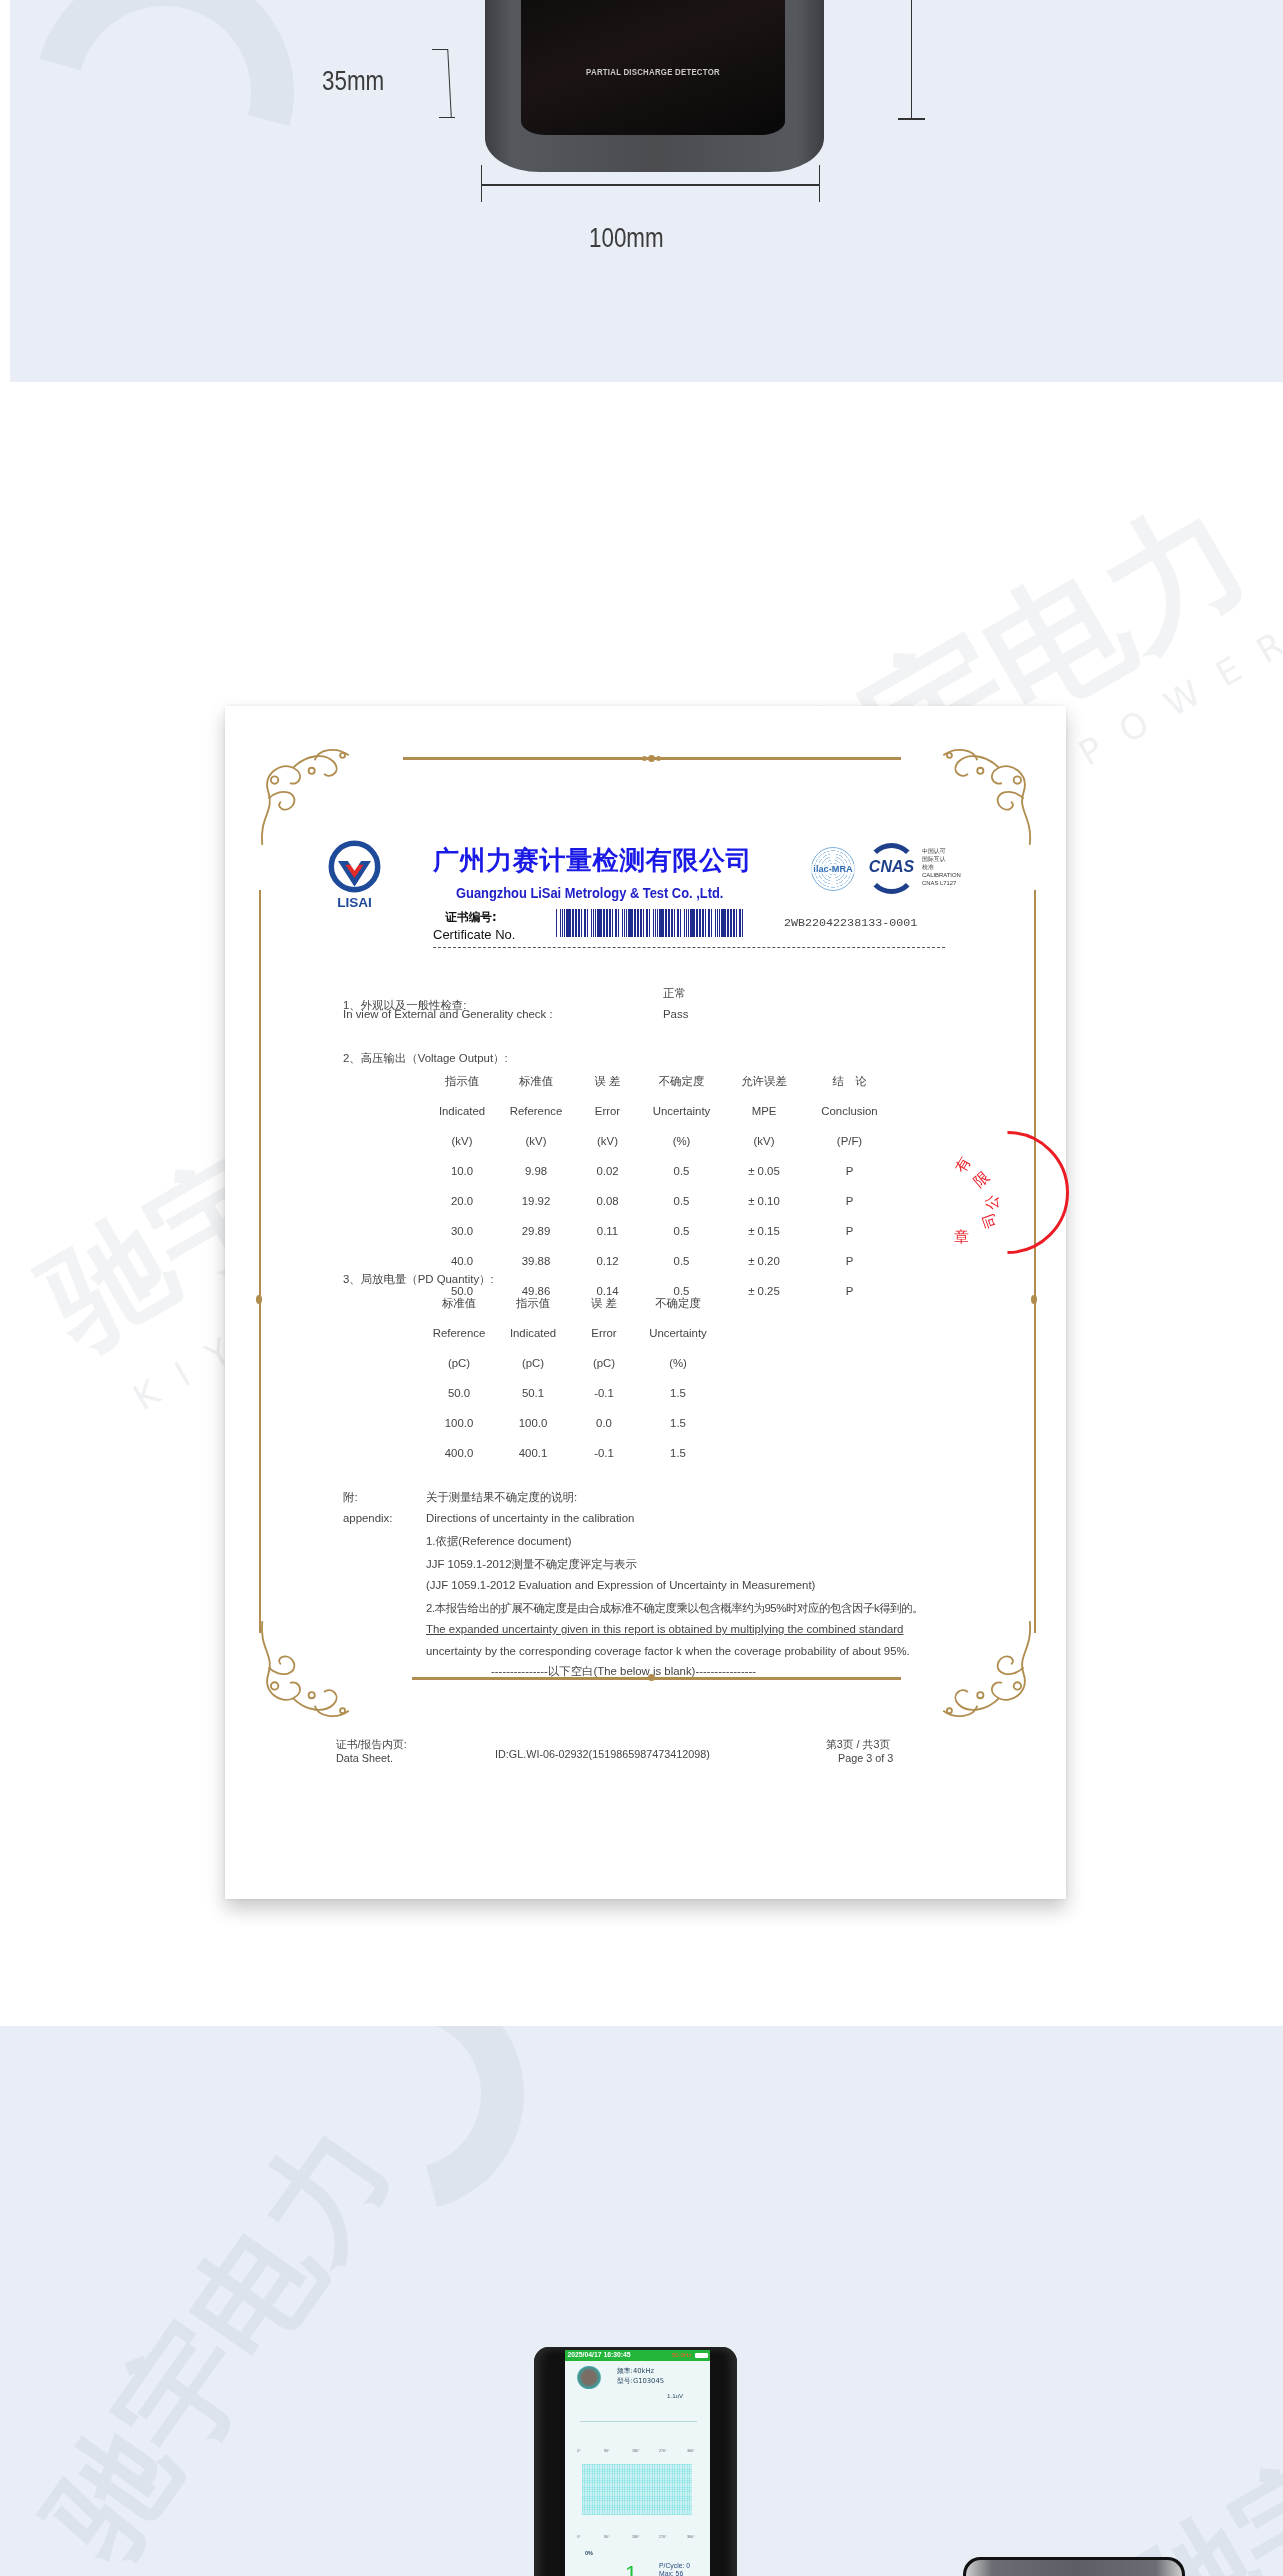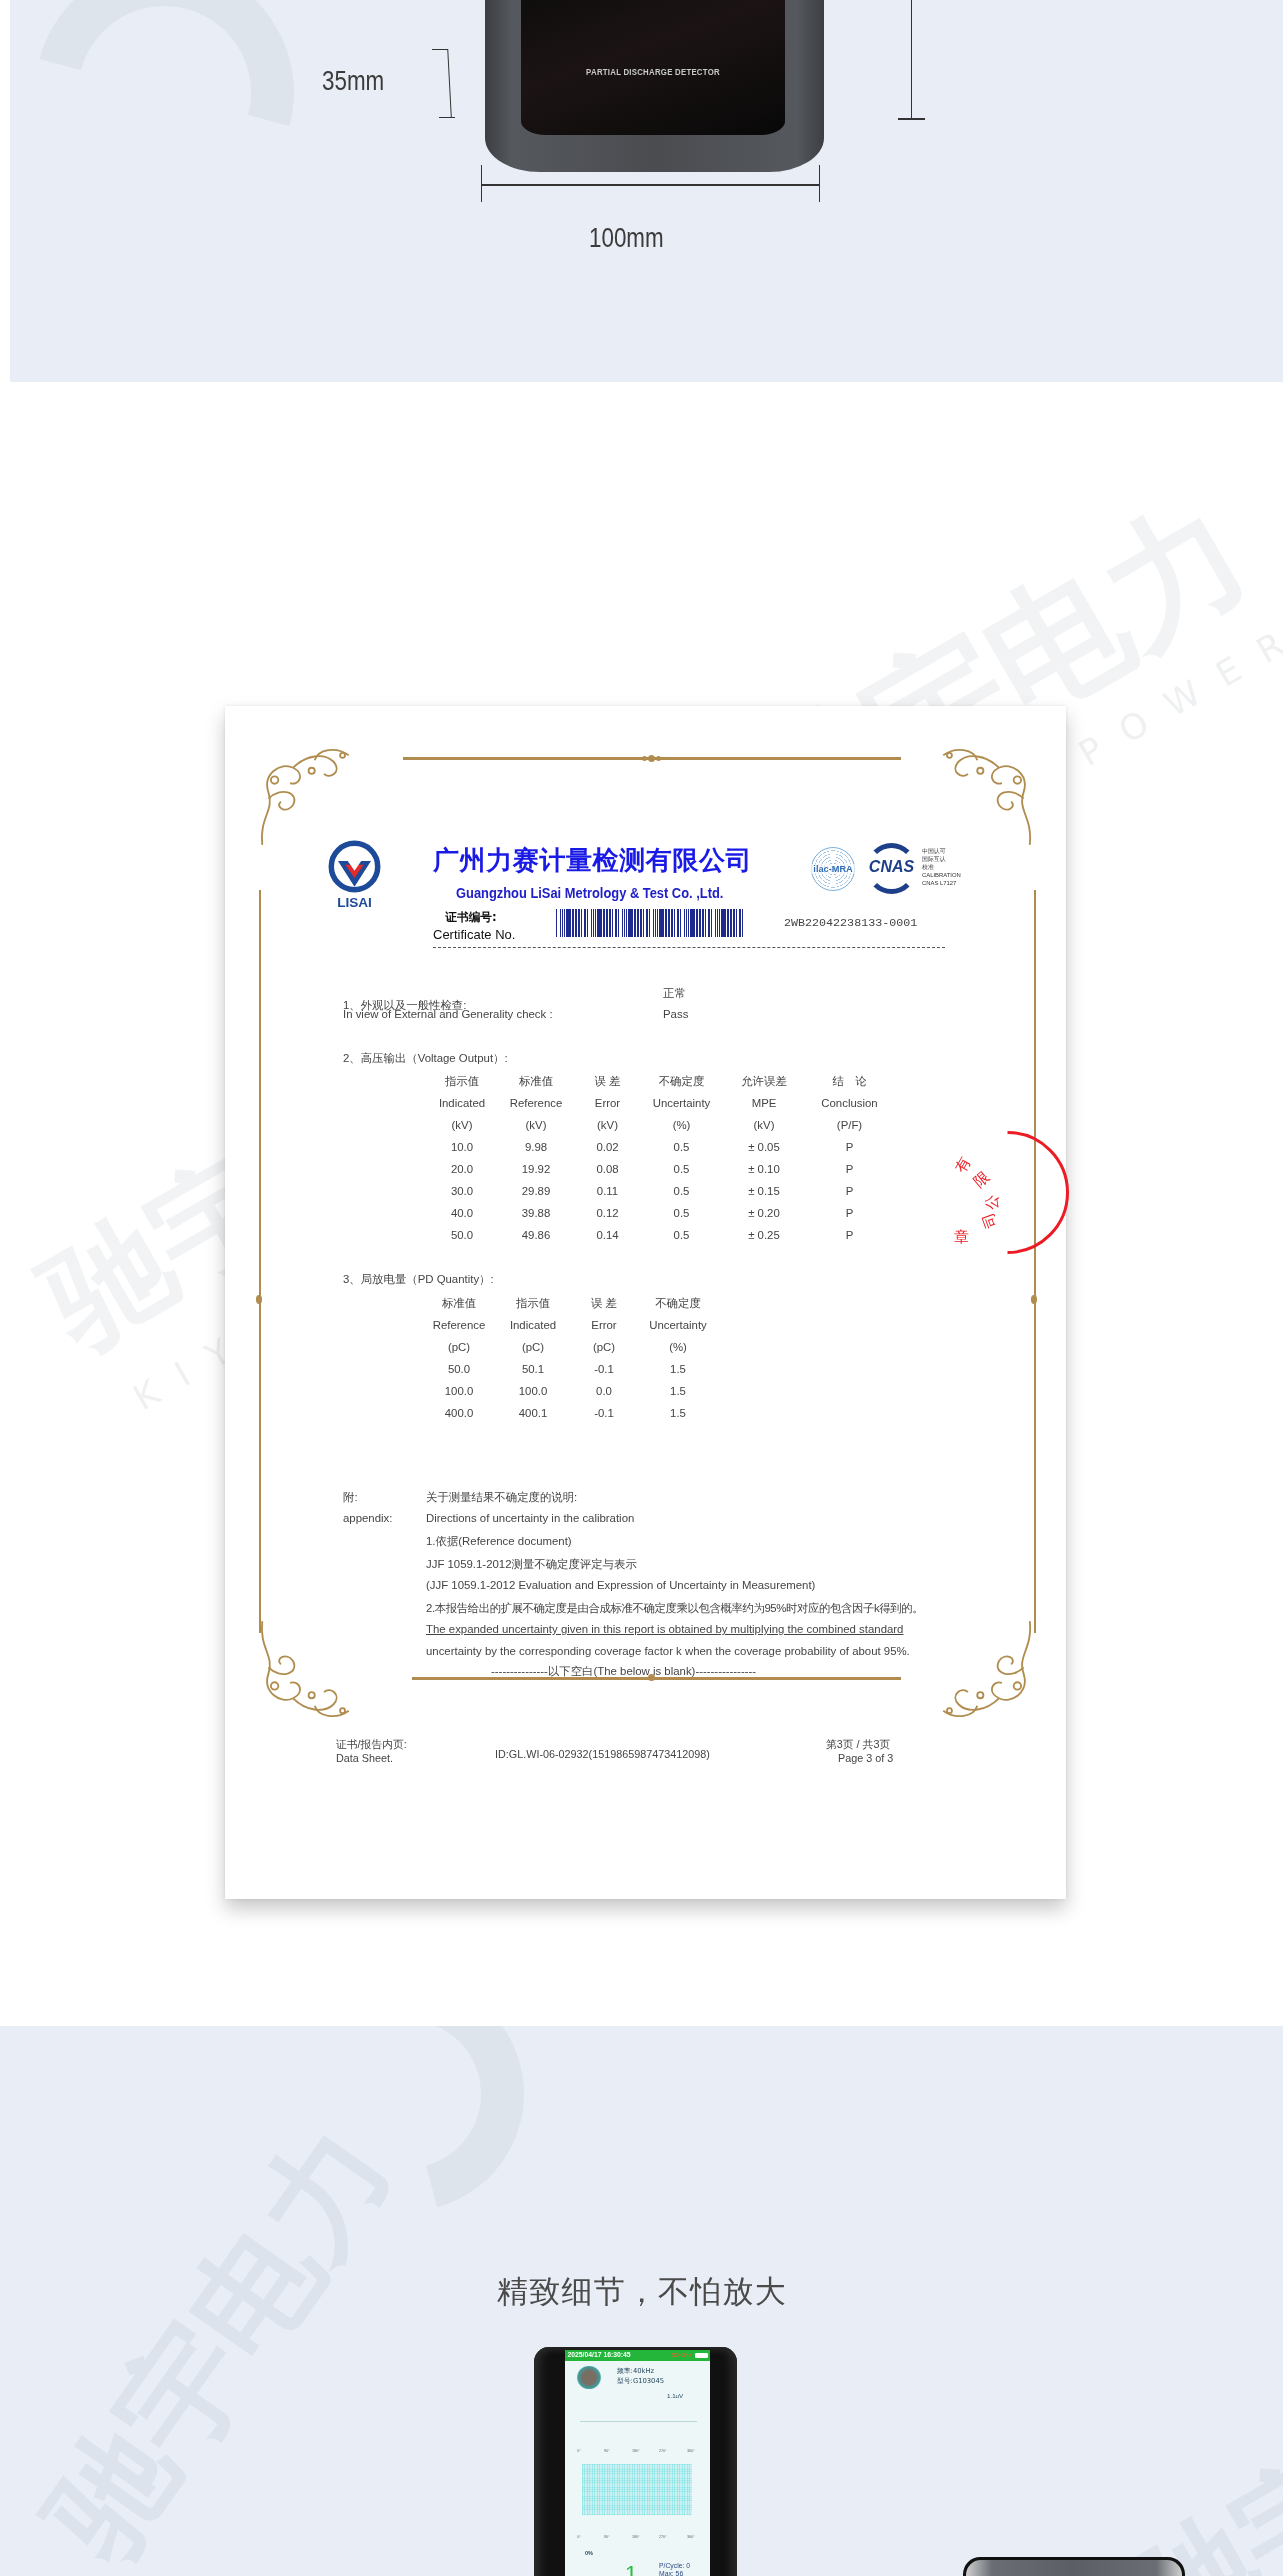--- a/index.html
+++ b/index.html
@@ -49,21 +49,21 @@
   .logo-cnas span { position: absolute; left: -8.6px; right: -8.6px; top: 10px; text-align: center; font-family: "Liberation Sans", sans-serif; font-style: italic; font-weight: bold; font-size: 16px; color: #1e3f8a; }
   .cnas-notes { position: absolute; left: 697px; top: 141px; font-size: 5.9px; line-height: 8px; color: #333; font-family: "Liberation Sans", sans-serif; }
   .cert-no-label { position: absolute; left: 208px; top: 203px; font-size: 11.7px; line-height: 17.3px; color: #111; font-weight: bold; }
   .cert-no-label .en { font-weight: normal; font-family: "Liberation Sans", sans-serif; font-size: 13px; }
   .barcode { position: absolute; left: 331px; top: 203px; width: 189px; height: 28px;
     background: repeating-linear-gradient(90deg, #1e2a8c 0 1.2px, #fff 1.2px 1.8px, #1e2a8c 1.8px 2.5px, #fff 2.5px 3.7px, #1e2a8c 3.7px 5.5px, #fff 5.5px 6.2px); }
   .cert-no-val { position: absolute; left: 559px; top: 210px; font-size: 11.7px; color: #444; font-family: Liberation Mono, monospace; }
   .cert-dash { position: absolute; left: 208px; top: 241px; width: 512px; border-top: 1.2px dashed #555; }
 
   .c-text { position: absolute; font-size: 11.4px; color: #444; white-space: nowrap; font-family: "Liberation Sans", "DejaVu Sans", sans-serif; }
-  .tbl { position: absolute; display: grid; row-gap: 0; font-size: 11.4px; color: #444; font-family: "Liberation Sans", "DejaVu Sans", sans-serif; }
+  .tbl { position: absolute; display: grid; row-gap: 8px; font-size: 11.4px; color: #444; font-family: "Liberation Sans", "DejaVu Sans", sans-serif; }
   .tbl div { height: 22px; line-height: 22px; text-align: center; white-space: nowrap; }
   .tbl1 { left: 200px; top: 364px; grid-template-columns: 74px 74px 69px 79px 86px 85px; }
   .tbl2 { left: 197px; top: 608px; grid-template-columns: 74px 74px 68px 80px; }
   .appx { position: absolute; left: 118px; top: 647px; font-size: 11.4px; color: #444; font-family: "Liberation Sans", "DejaVu Sans", sans-serif; }
   .appx-row { position: absolute; white-space: nowrap; }
   .footer-t { position: absolute; font-size: 10.8px; color: #444; line-height: 15px; font-family: "Liberation Sans", "DejaVu Sans", sans-serif; white-space: nowrap; }
   .seal { position: absolute; left: 721px; top: 425px; width: 123px; height: 123px; border-radius: 50%; border: 3.1px solid #ec1c24; clip-path: inset(0 0 0 50%); }
   .seal-text { position: absolute; left: 726px; top: 435px; color: #ec1c24; font-size: 15px; line-height: 21px; width: 18.5px; }
 
   
@@ -329,21 +329,20 @@
       <div class="footer-t" style="left:601px;top:1031px;">第3页 / 共3页</div>
       <div class="footer-t" style="left:613px;top:1045px;">Page 3 of 3</div>
     </div>
   </section>
 
   <section class="sec-detail">
     <div class="wm-swirl" style="left:290px;top:-49px;width:234px;height:234px;transform:rotate(30deg);"></div>
     <div class="wm" style="left:-25px;top:234px;font-size:123px;transform:rotate(-55deg);">驰宇电力</div>
     <div class="wm" style="left:1110px;top:382px;font-size:123px;transform:rotate(-30deg);">驰宇电力</div>
 
-    <div class="sec-sub">精致细节，不怕放大</div>
 
     <div class="phone">
       <div class="phone-screen">
         <div class="ps-bar">
           <span class="ps-time">2025/04/17 16:30:45</span>
           <span class="ps-hz">50.0Hz</span>
           <span class="ps-batt"></span>
         </div>
         <div class="ps-sensor"></div>
         <div class="ps-info">

